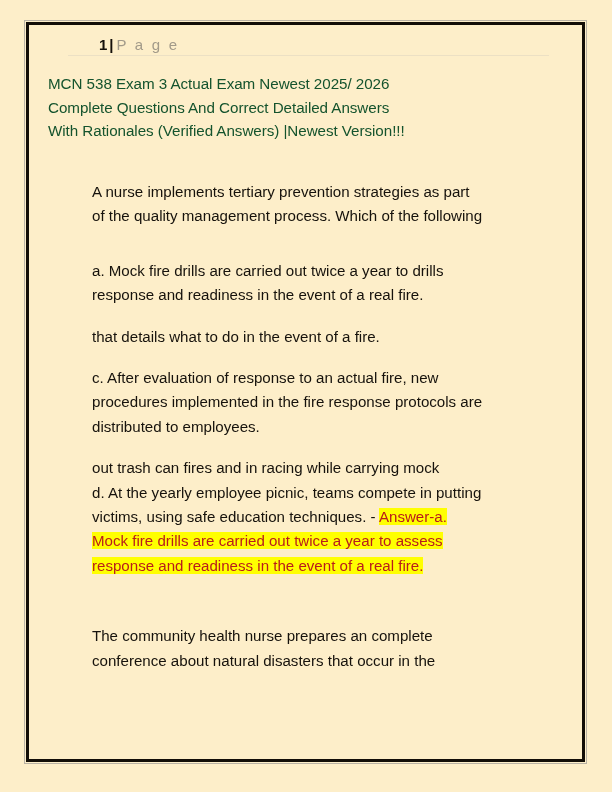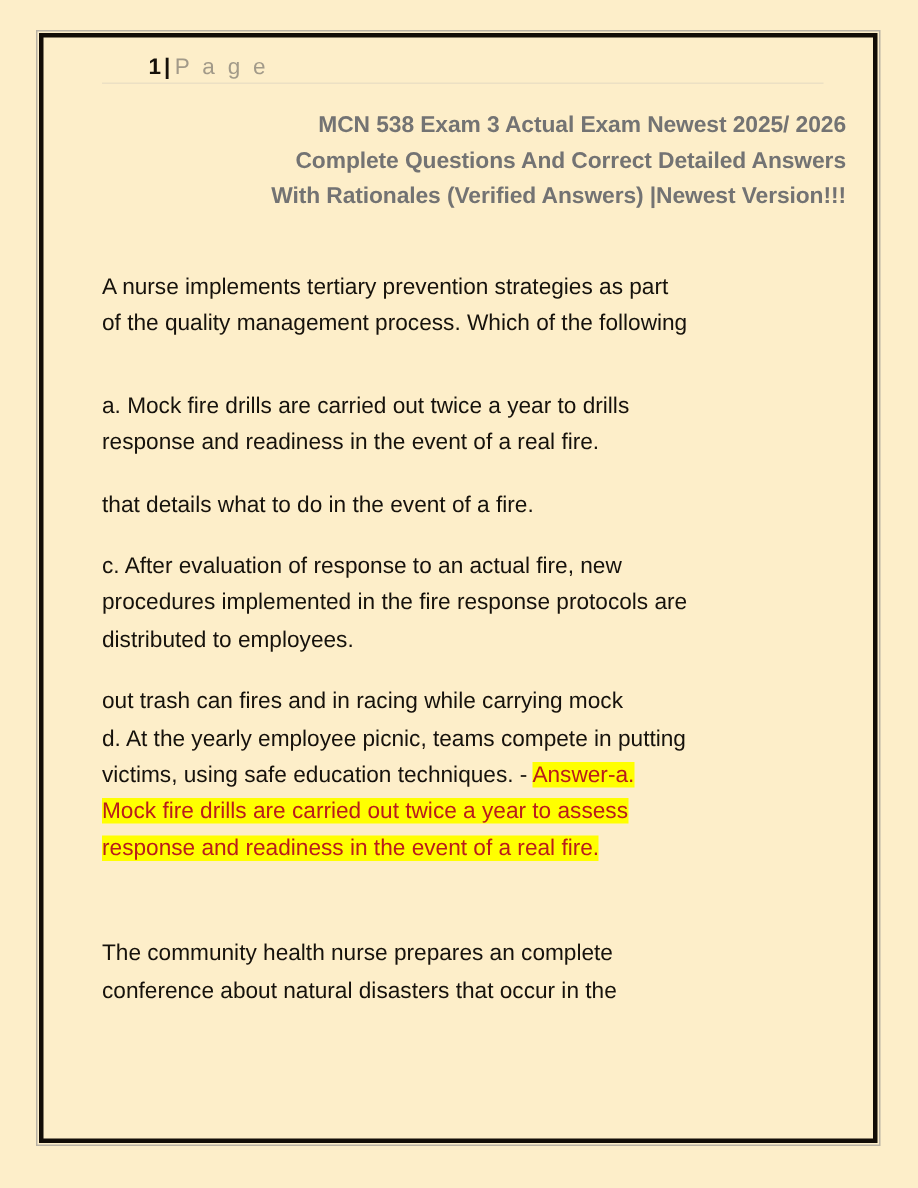--- a/index.html
+++ b/index.html
@@ -93,23 +93,23 @@
     height: 1px;
     background: #ece0c4;
   }
 
   
   .doc-title {
     position: absolute;
     left: 22px;
     top: 50px;
     width: 516px;
-    text-align: right;
-    color: #737373;
-    font-weight: bold;
+    text-align: left;
+    color: #14532d;
+    font-weight: normal;
     font-size: 15.2px;
     line-height: 23.5px;
     letter-spacing: -0.05px;
   }
   .doc-title .tline {
     display: block;
     white-space: nowrap;
   }
 
   
@@ -121,20 +121,21 @@
     color: #16120c;
     font-size: 15.1px;
     line-height: 24.4px;
   }
   .para {
     margin: 0;
   }
   .para .ln {
     display: block;
     white-space: nowrap;
+    margin-left: 24px;
   }
 
   .gap-lg { height: 30px; }
   .gap-md { height: 17px; }
   .gap-xl { height: 46px; }
 
   mark.hl {
     background: #ffff00;
     color: #b91c1c;
     padding: 0;

